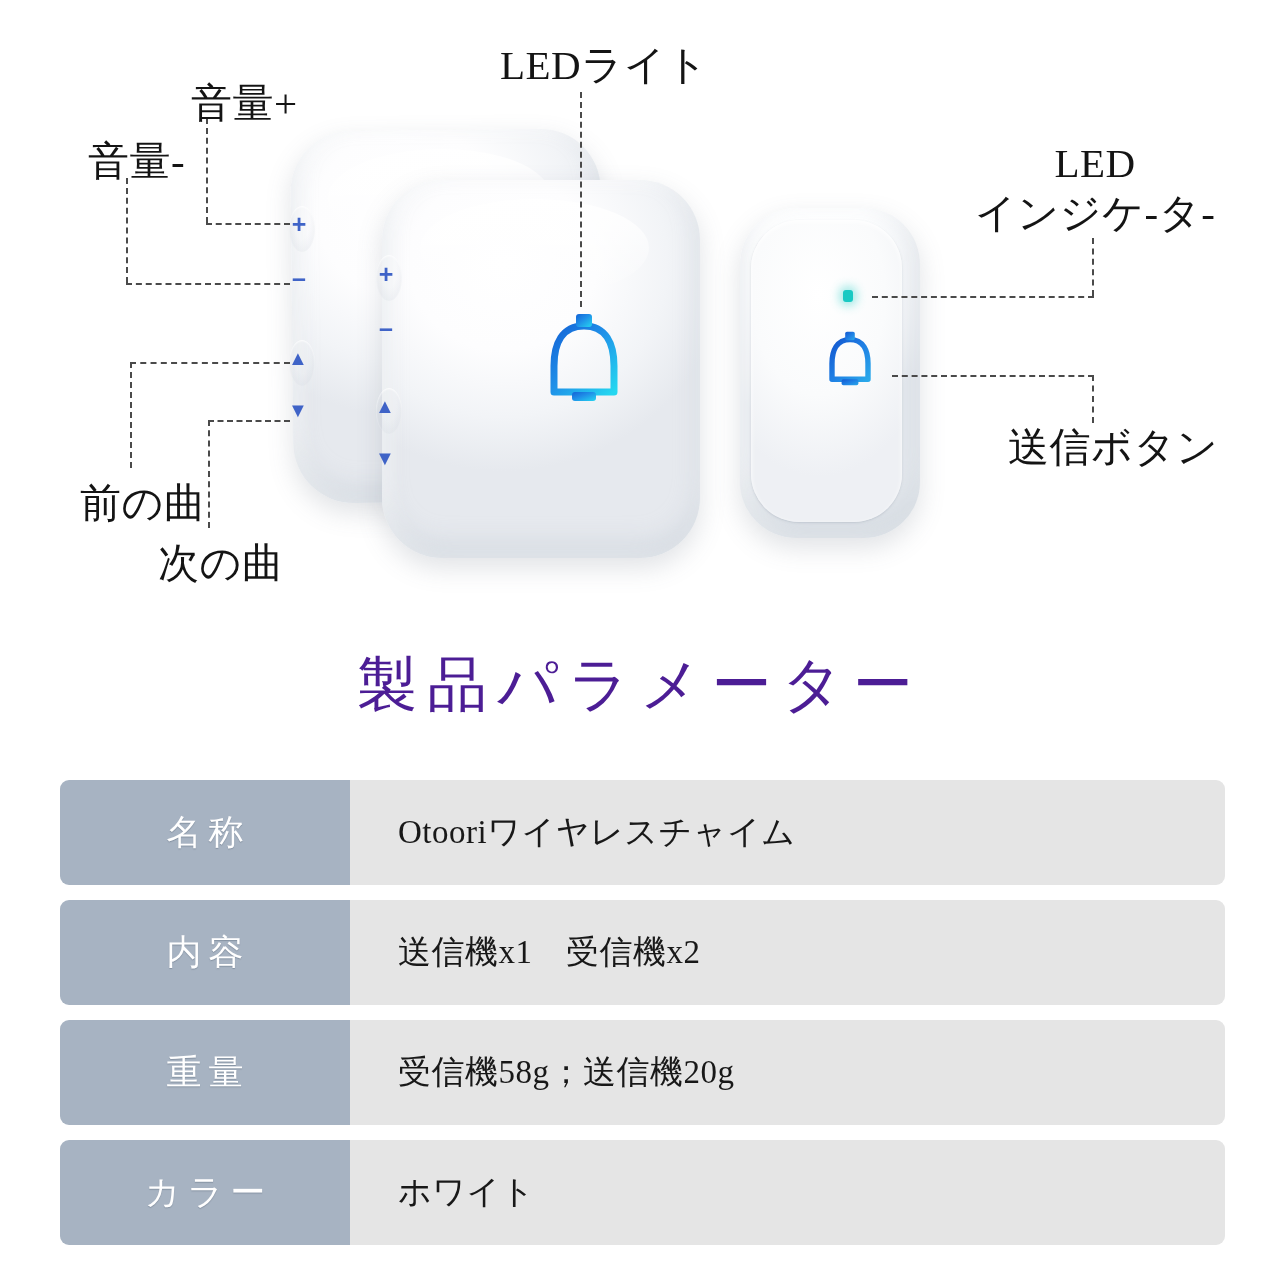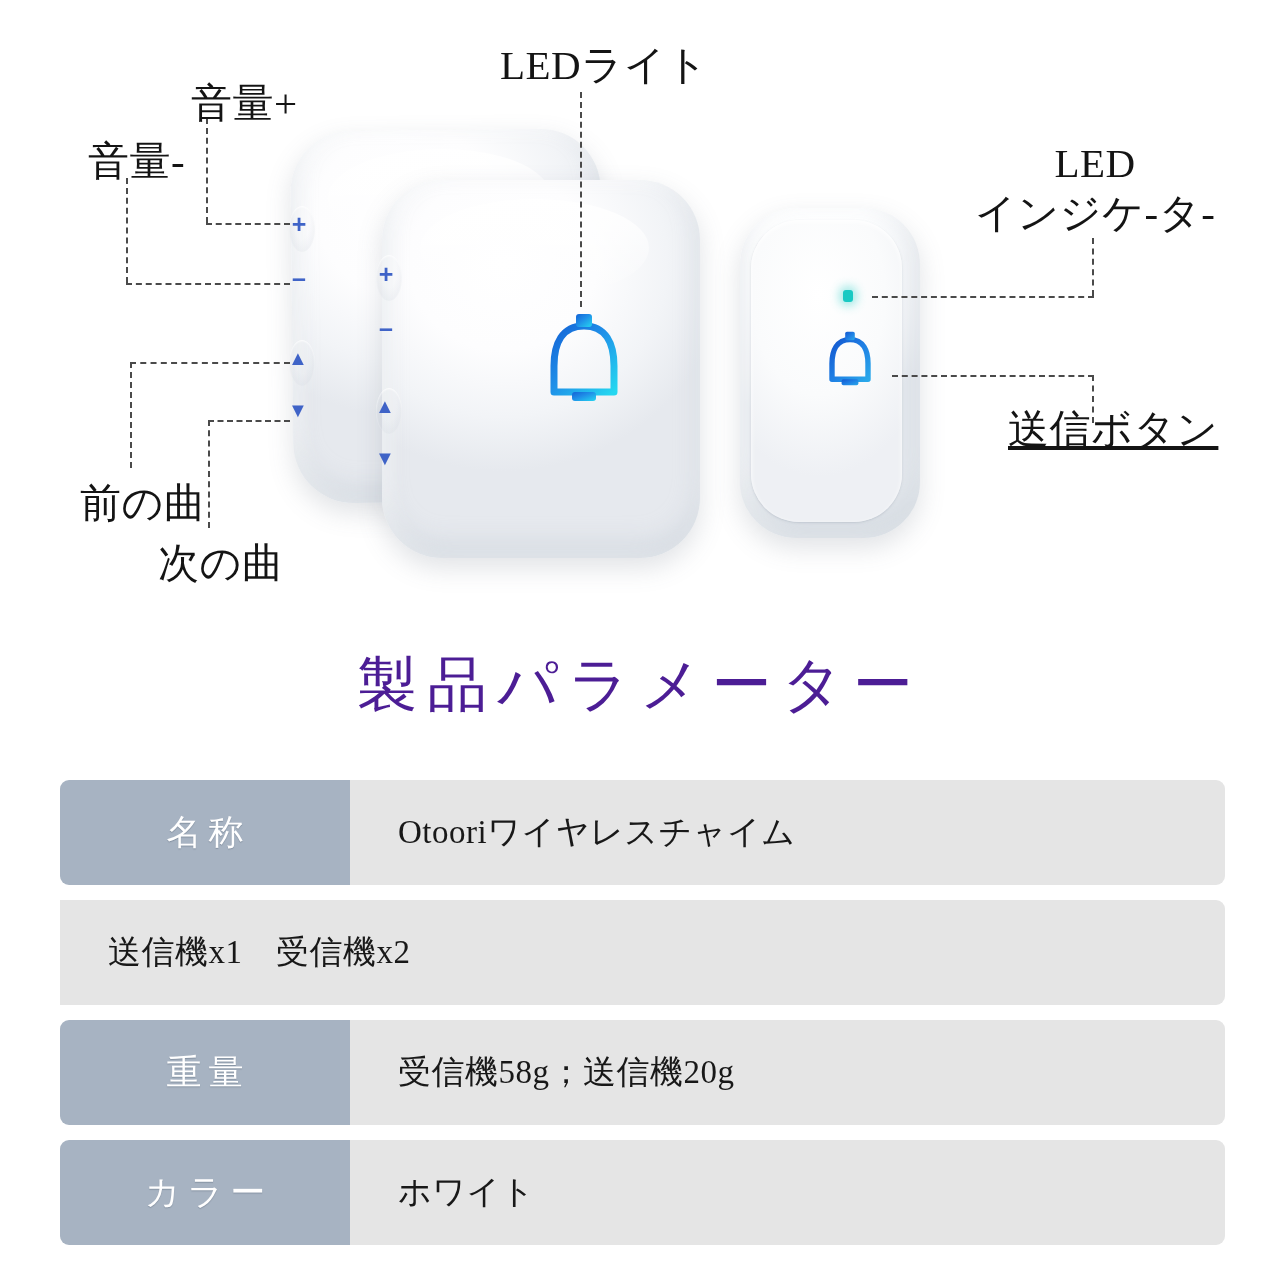--- a/index.html
+++ b/index.html
@@ -259,34 +259,35 @@
 
   <div class="callout" style="left:80px; top:478px; z-index:11;">前の曲</div>
 
   <div class="callout" style="left:158px; top:538px; z-index:11;">次の曲</div>
 
   <div class="callout two-line" style="left:970px; top:138px; width:250px; z-index:11;">
     <span>LED</span><br>
     <span>インジケ-タ-</span>
   </div>
 
-  <div class="callout" style="left:1008px; top:404px; z-index:11;text-decoration:underline;">送信ボタン</div>
+  <div class="callout" style="left:1008px; top:422px; z-index:11;">送信ボタン</div>
 
 </div>
 
 <div id="heading">製品パラメーター</div>
 
 <div id="spec-table">
 
   <div class="spec-row">
     <div class="spec-label">名称</div>
     <div class="spec-value">Otooriワイヤレスチャイム</div>
   </div>
 
   <div class="spec-row">
+    <div class="spec-label">内容</div>
     <div class="spec-value">送信機x1　受信機x2</div>
   </div>
 
 
   <div class="spec-row">
     <div class="spec-label">重量</div>
     <div class="spec-value">受信機58g；送信機20g</div>
   </div>
 
   <div class="spec-row">

